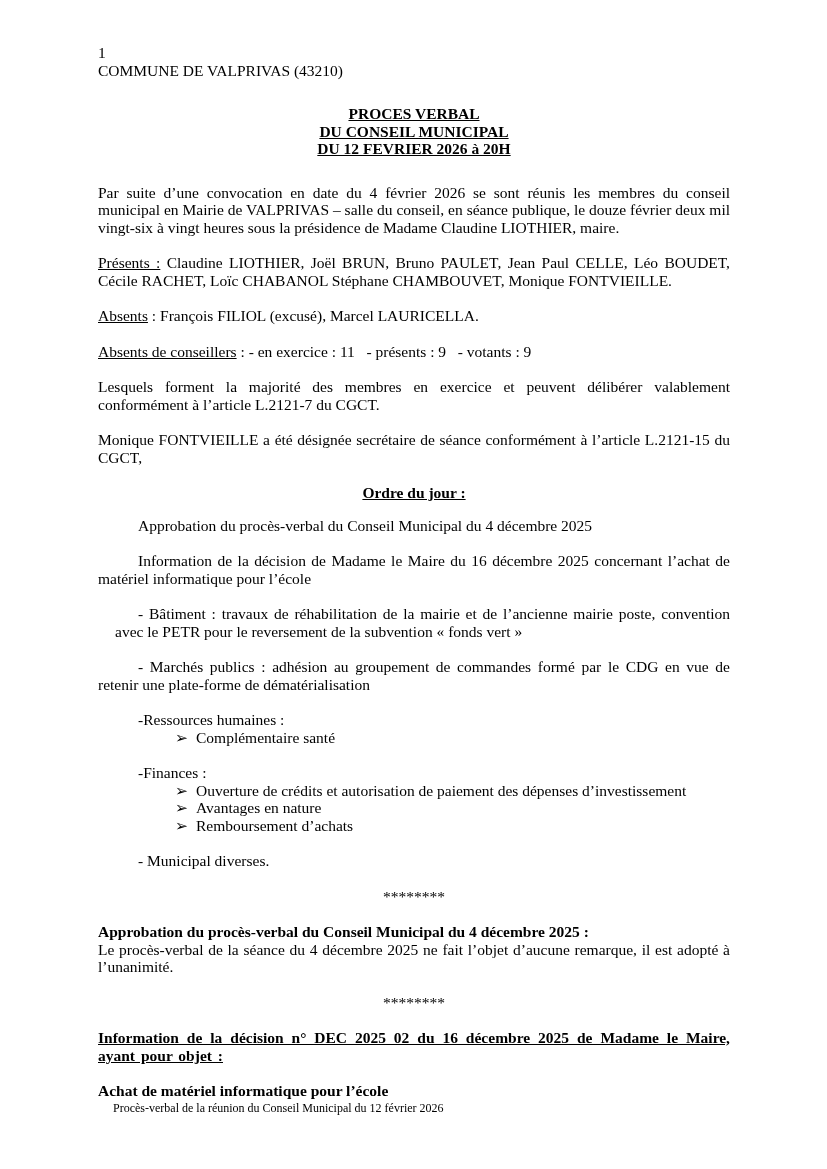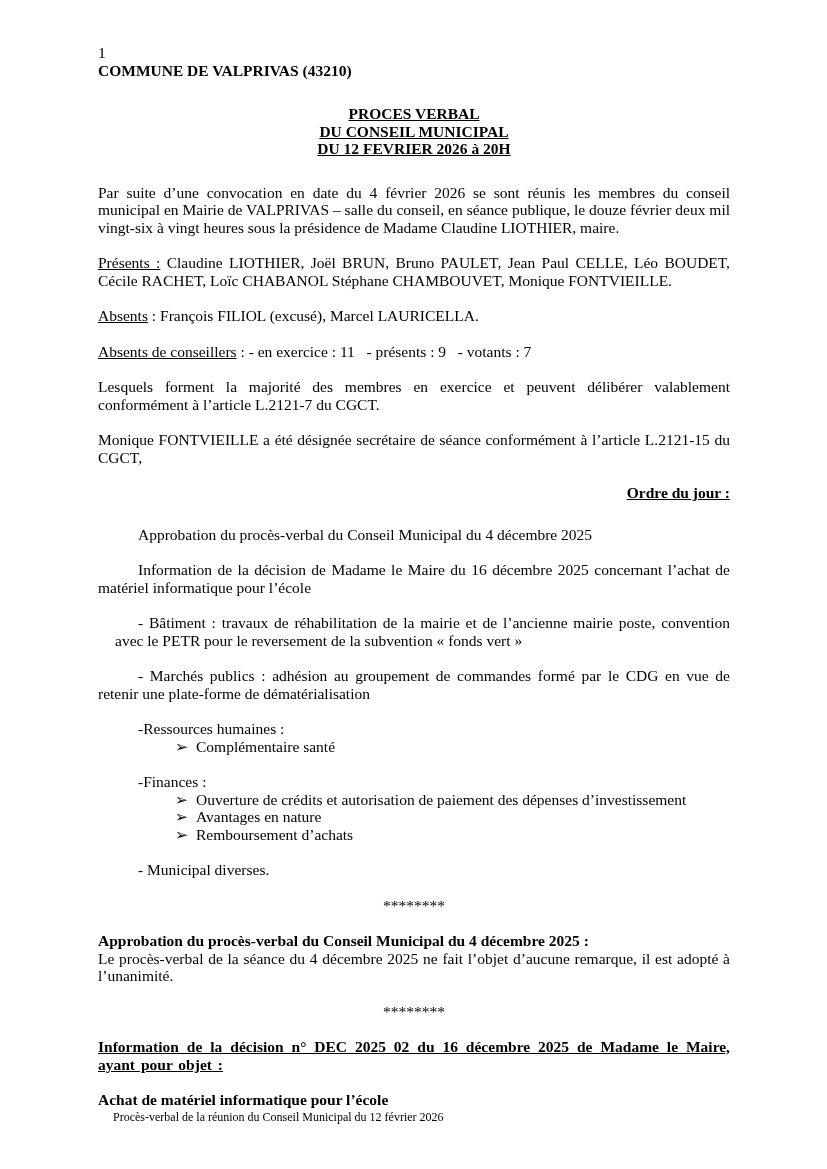--- a/index.html
+++ b/index.html
@@ -10,33 +10,33 @@
     background: #ffffff;
     color: #000000;
     font-family: "Liberation Serif", "DejaVu Serif", serif;
     font-size: 15.5px;
     line-height: 17.5px;
     padding: 44px 97px 0 98px;
     overflow: hidden;
     position: relative;
   }
   .page-number { margin-bottom: 0; }
-  .commune { margin-bottom: 26px; font-weight: bold; }
+  .commune { margin-bottom: 26px; }
   .title-block { text-align: center; font-weight: bold; margin-bottom: 26px; margin-top: 16px; }
   .title-line { text-decoration: underline; }
   .para { margin-bottom: 18px; }
   .justify { text-align: justify; }
   .u { text-decoration: underline; }
   .indent { text-indent: 40px; }
   .hang { padding-left: 17px; text-indent: 23px; }
   .sub-label { padding-left: 40px; }
   .bullet-item { padding-left: 77px; }
   .bullet { display: inline-block; width: 21px; }
   .mb0 { margin-bottom: 0; }
-  .section-heading { text-align: right; font-weight: bold; margin-bottom: 24px; }
+  .section-heading { text-align: center; font-weight: bold; margin-bottom: 15px; }
   .separator { text-align: center; }
   .bold-heading { font-weight: bold; }
   .decision-heading { font-weight: bold; text-decoration: underline; text-align: justify; word-spacing: 2px; }
   .subject { font-weight: bold; }
   .footer { font-size: 12px; line-height: 16px; margin-left: 15px; }
 </style>
 </head>
 <body>
 
 <div class="page">
@@ -49,21 +49,21 @@
     <div class="title-line">DU CONSEIL MUNICIPAL</div>
     <div class="title-line">DU 12 FEVRIER 2026 à 20H</div>
   </div>
 
   <p class="para justify">Par suite d’une convocation en date du 4 février 2026 se sont réunis les membres du conseil municipal en Mairie de VALPRIVAS – salle du conseil, en séance publique, le douze février deux mil vingt-six à vingt heures sous la présidence de Madame Claudine LIOTHIER, maire.</p>
 
   <p class="para justify"><span class="u">Présents :</span><span> Claudine LIOTHIER, Joël BRUN, Bruno PAULET, Jean Paul CELLE, Léo BOUDET, Cécile RACHET, Loïc CHABANOL Stéphane CHAMBOUVET, Monique FONTVIEILLE.</span></p>
 
   <p class="para"><span class="u">Absents</span><span> : François FILIOL (excusé), Marcel LAURICELLA.</span></p>
 
-  <p class="para"><span class="u">Absents de conseillers</span><span> : - en exercice : 11</span>&nbsp;&nbsp;&nbsp;<span>- présents : 9</span>&nbsp;&nbsp;&nbsp;<span>- votants : 7</span></p>
+  <p class="para"><span class="u">Absents de conseillers</span><span> : - en exercice : 11</span>&nbsp;&nbsp;&nbsp;<span>- présents : 9</span>&nbsp;&nbsp;&nbsp;<span>- votants : 9</span></p>
 
   <p class="para justify">Lesquels forment la majorité des membres en exercice et peuvent délibérer valablement conformément à l’article L.2121-7 du CGCT.</p>
 
   <p class="para justify">Monique FONTVIEILLE a été désignée secrétaire de séance conformément à l’article L.2121-15 du CGCT,</p>
 
   <div class="section-heading"><span class="u">Ordre du jour :</span></div>
 
   <p class="para indent">Approbation du procès-verbal du Conseil Municipal du 4 décembre 2025</p>
 
   <p class="para indent justify">Information de la décision de Madame le Maire du 16 décembre 2025 concernant l’achat de matériel informatique pour l’école</p>

